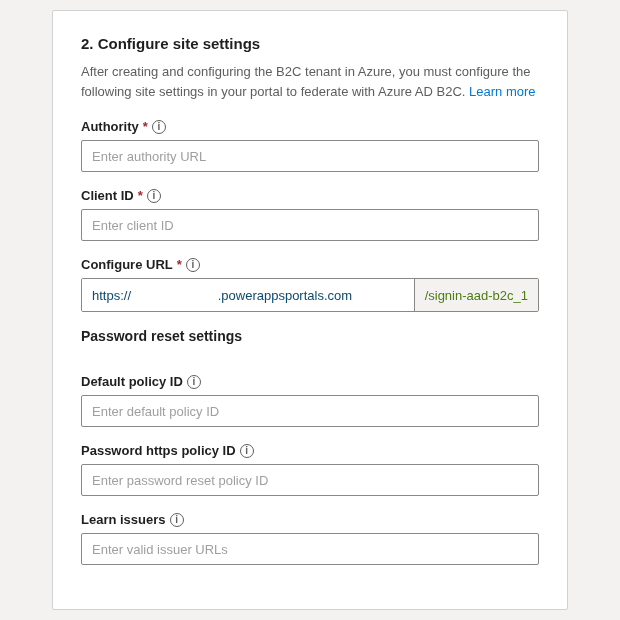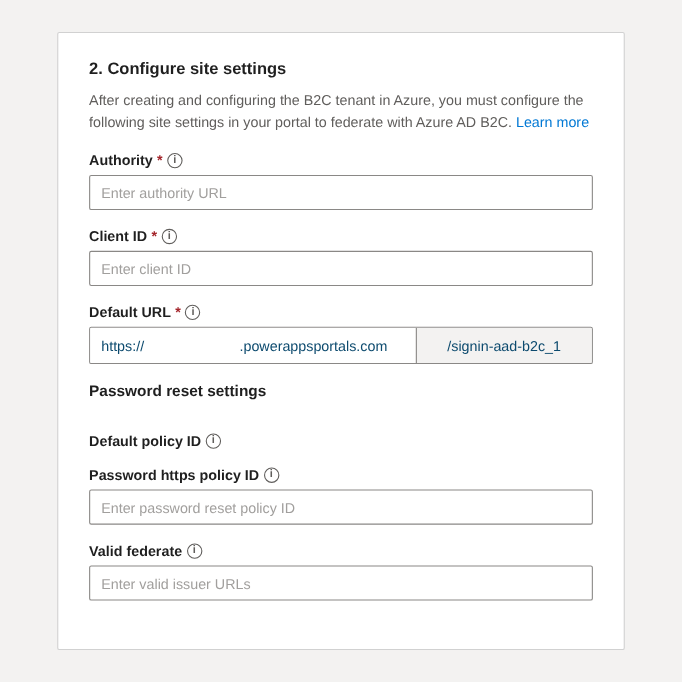--- a/index.html
+++ b/index.html
@@ -113,25 +113,25 @@
       font-size: 13px;
       color: #0c4a6e;
       background: #ffffff;
       outline: none;
     }
 
     .redirect-url-suffix {
       background: #f3f2f1;
       border-left: 1px solid #8a8886;
       height: 32px;
-      padding: 0 28px;
-      display: flex;
-      align-items: center;
-      font-size: 13px;
-      color: #0c4a6e;
+      padding: 0 10px;
+      display: flex;
+      align-items: center;
+      font-size: 13px;
+      color: #4d7c0f;
       white-space: nowrap;
     }
 
     .subsection-title {
       font-size: 14px;
       font-weight: 600;
       color: #1f1f1f;
       margin-bottom: 30px;
       margin-top: 8px;
     }
@@ -161,50 +161,51 @@
     <div class="field-label">
       <span>Client ID</span>
       <span class="required-star">*</span>
       <span class="info-icon">i</span>
     </div>
     <input type="text" class="text-input" placeholder="Enter client ID" style="">
   </div>
 
   <div class="field-group">
     <div class="field-label">
-      <span>Default URL</span>
+      <span>Configure URL</span>
       <span class="required-star">*</span>
       <span class="info-icon">i</span>
     </div>
     <div class="redirect-url-wrapper">
       <input type="text" class="redirect-url-prefix" value="https://                        .powerappsportals.com" readonly="" style="">
       <div class="redirect-url-suffix">/signin-aad-b2c_1</div>
     </div>
   </div>
 
   <div>
     <div class="subsection-title">Password reset settings</div>
 
     <div class="field-group">
       <div class="field-label">
         <span>Default policy ID</span>
         <span class="info-icon">i</span>
       </div>
+      <input type="text" class="text-input" placeholder="Enter default policy ID" style="">
     </div>
 
     <div class="field-group">
       <div class="field-label">
         <span>Password https policy ID</span>
         <span class="info-icon">i</span>
       </div>
       <input type="text" class="text-input" placeholder="Enter password reset policy ID" style="">
     </div>
 
     <div class="field-group">
       <div class="field-label">
-        <span>Valid federate</span>
+        <span>Learn issuers</span>
         <span class="info-icon">i</span>
       </div>
       <input type="text" class="text-input" placeholder="Enter valid issuer URLs" style="">
     </div>
   </div>
 
 </div>
 
 </body></html>

